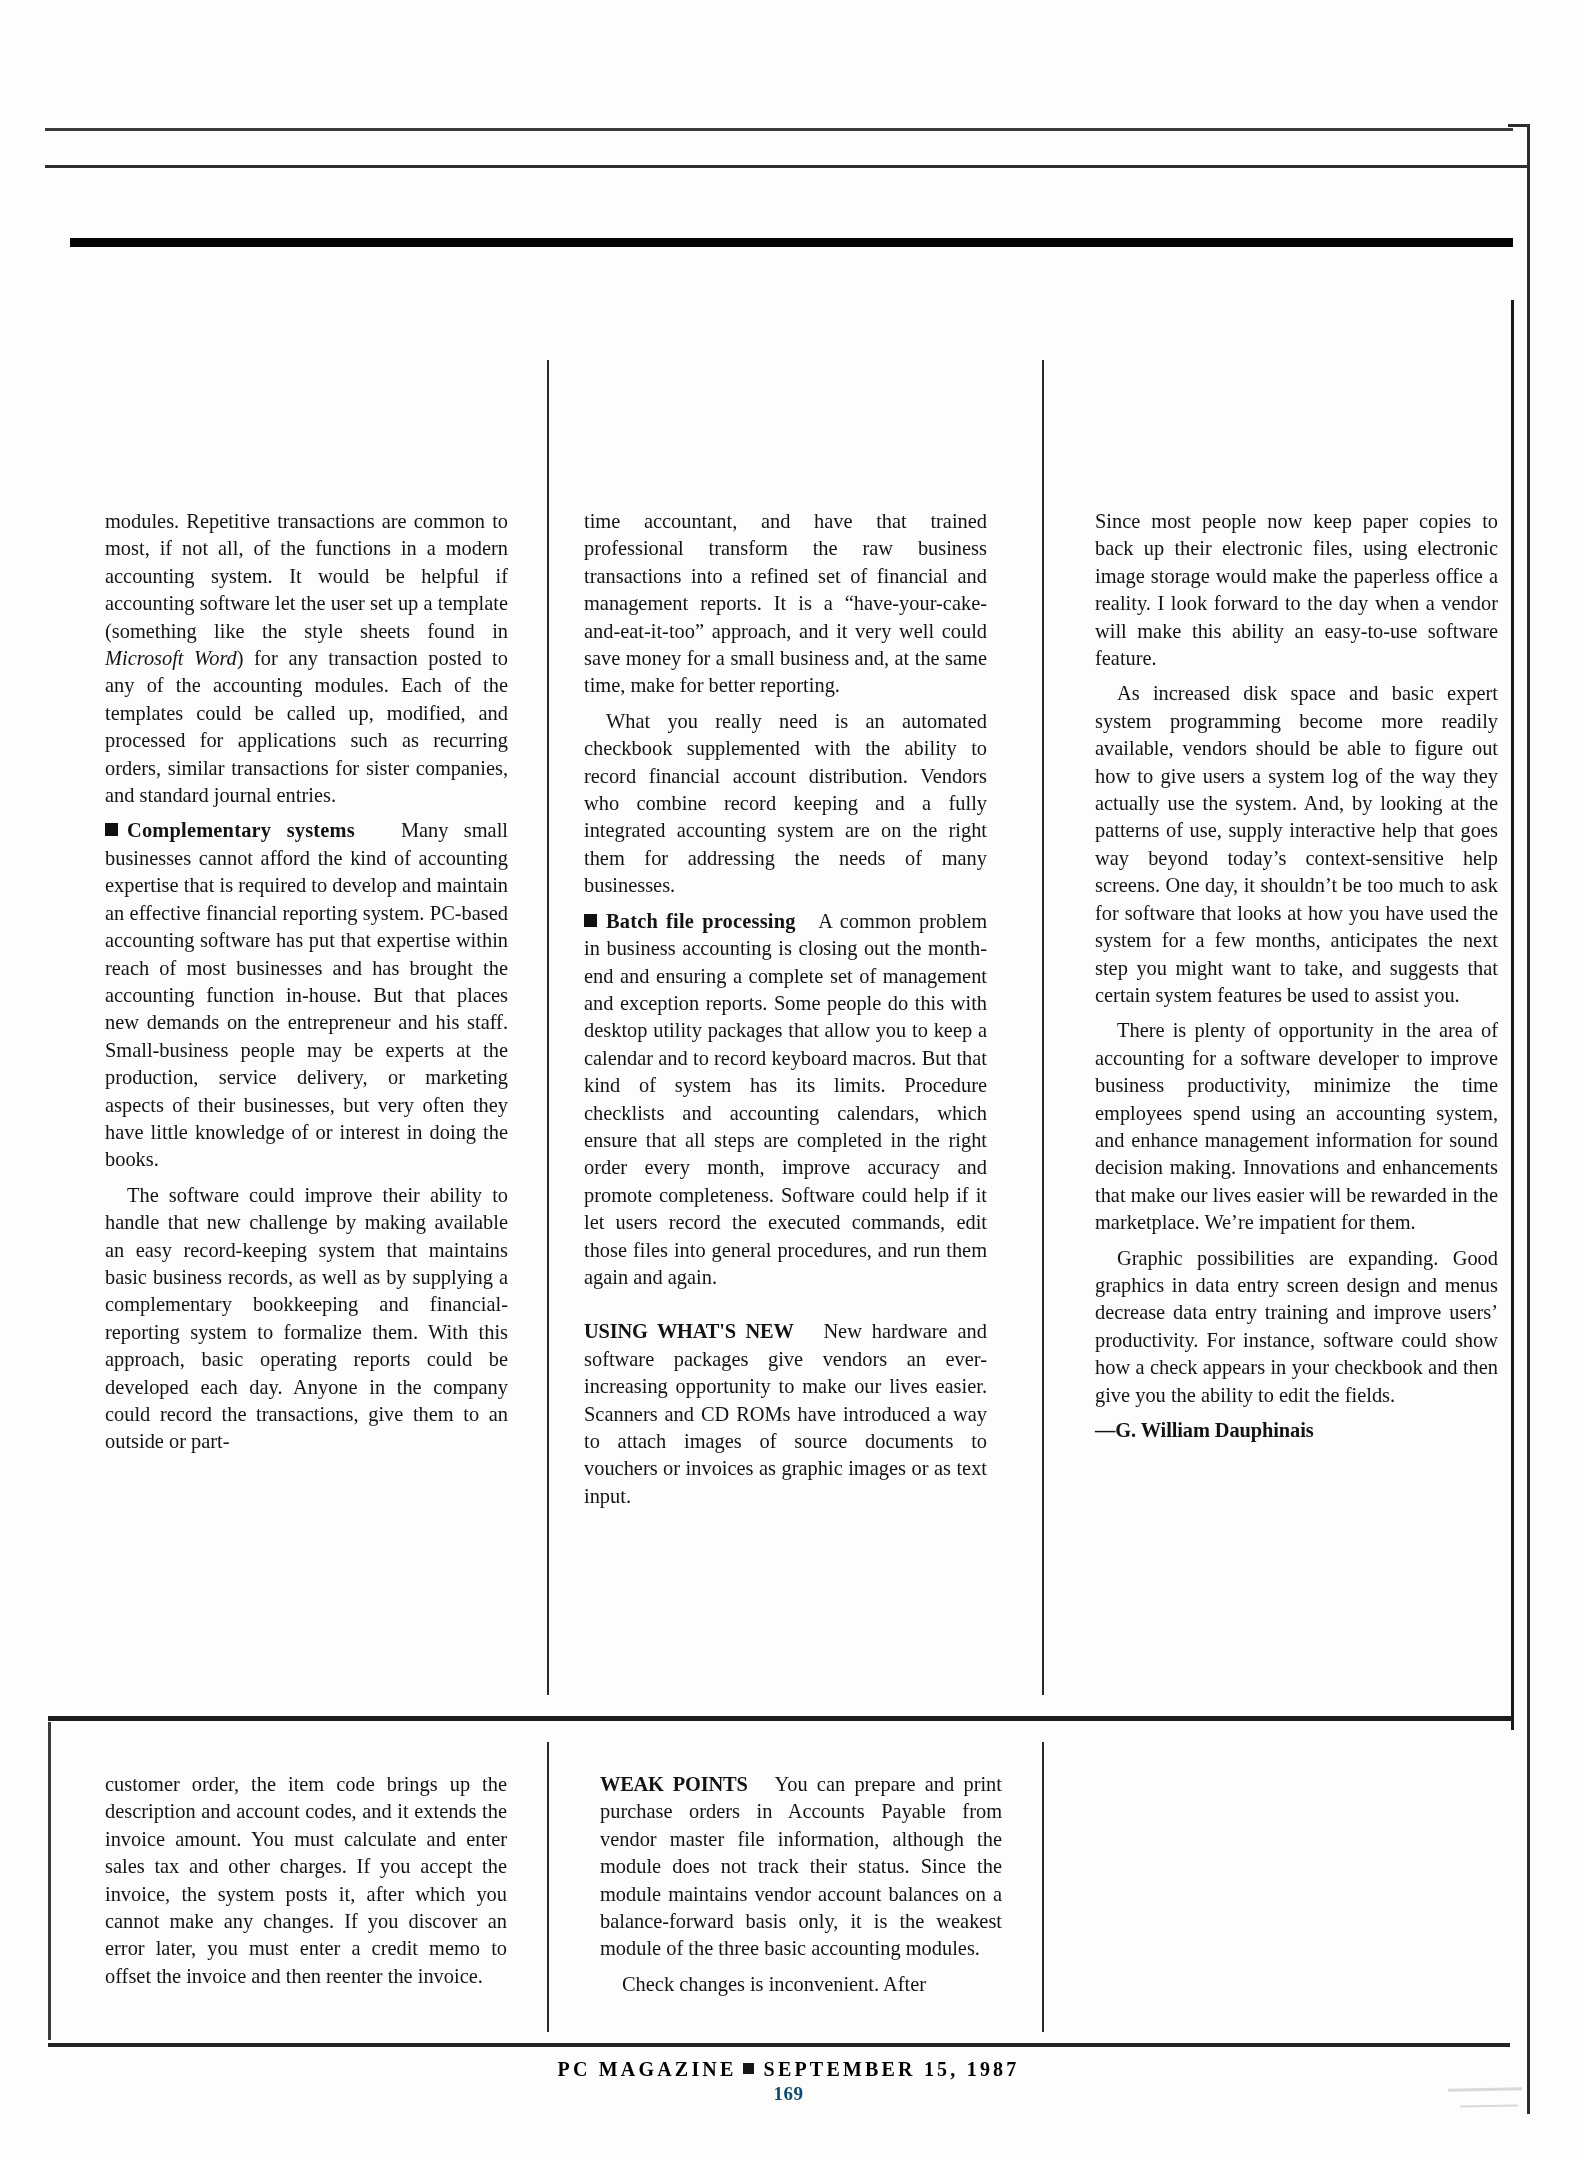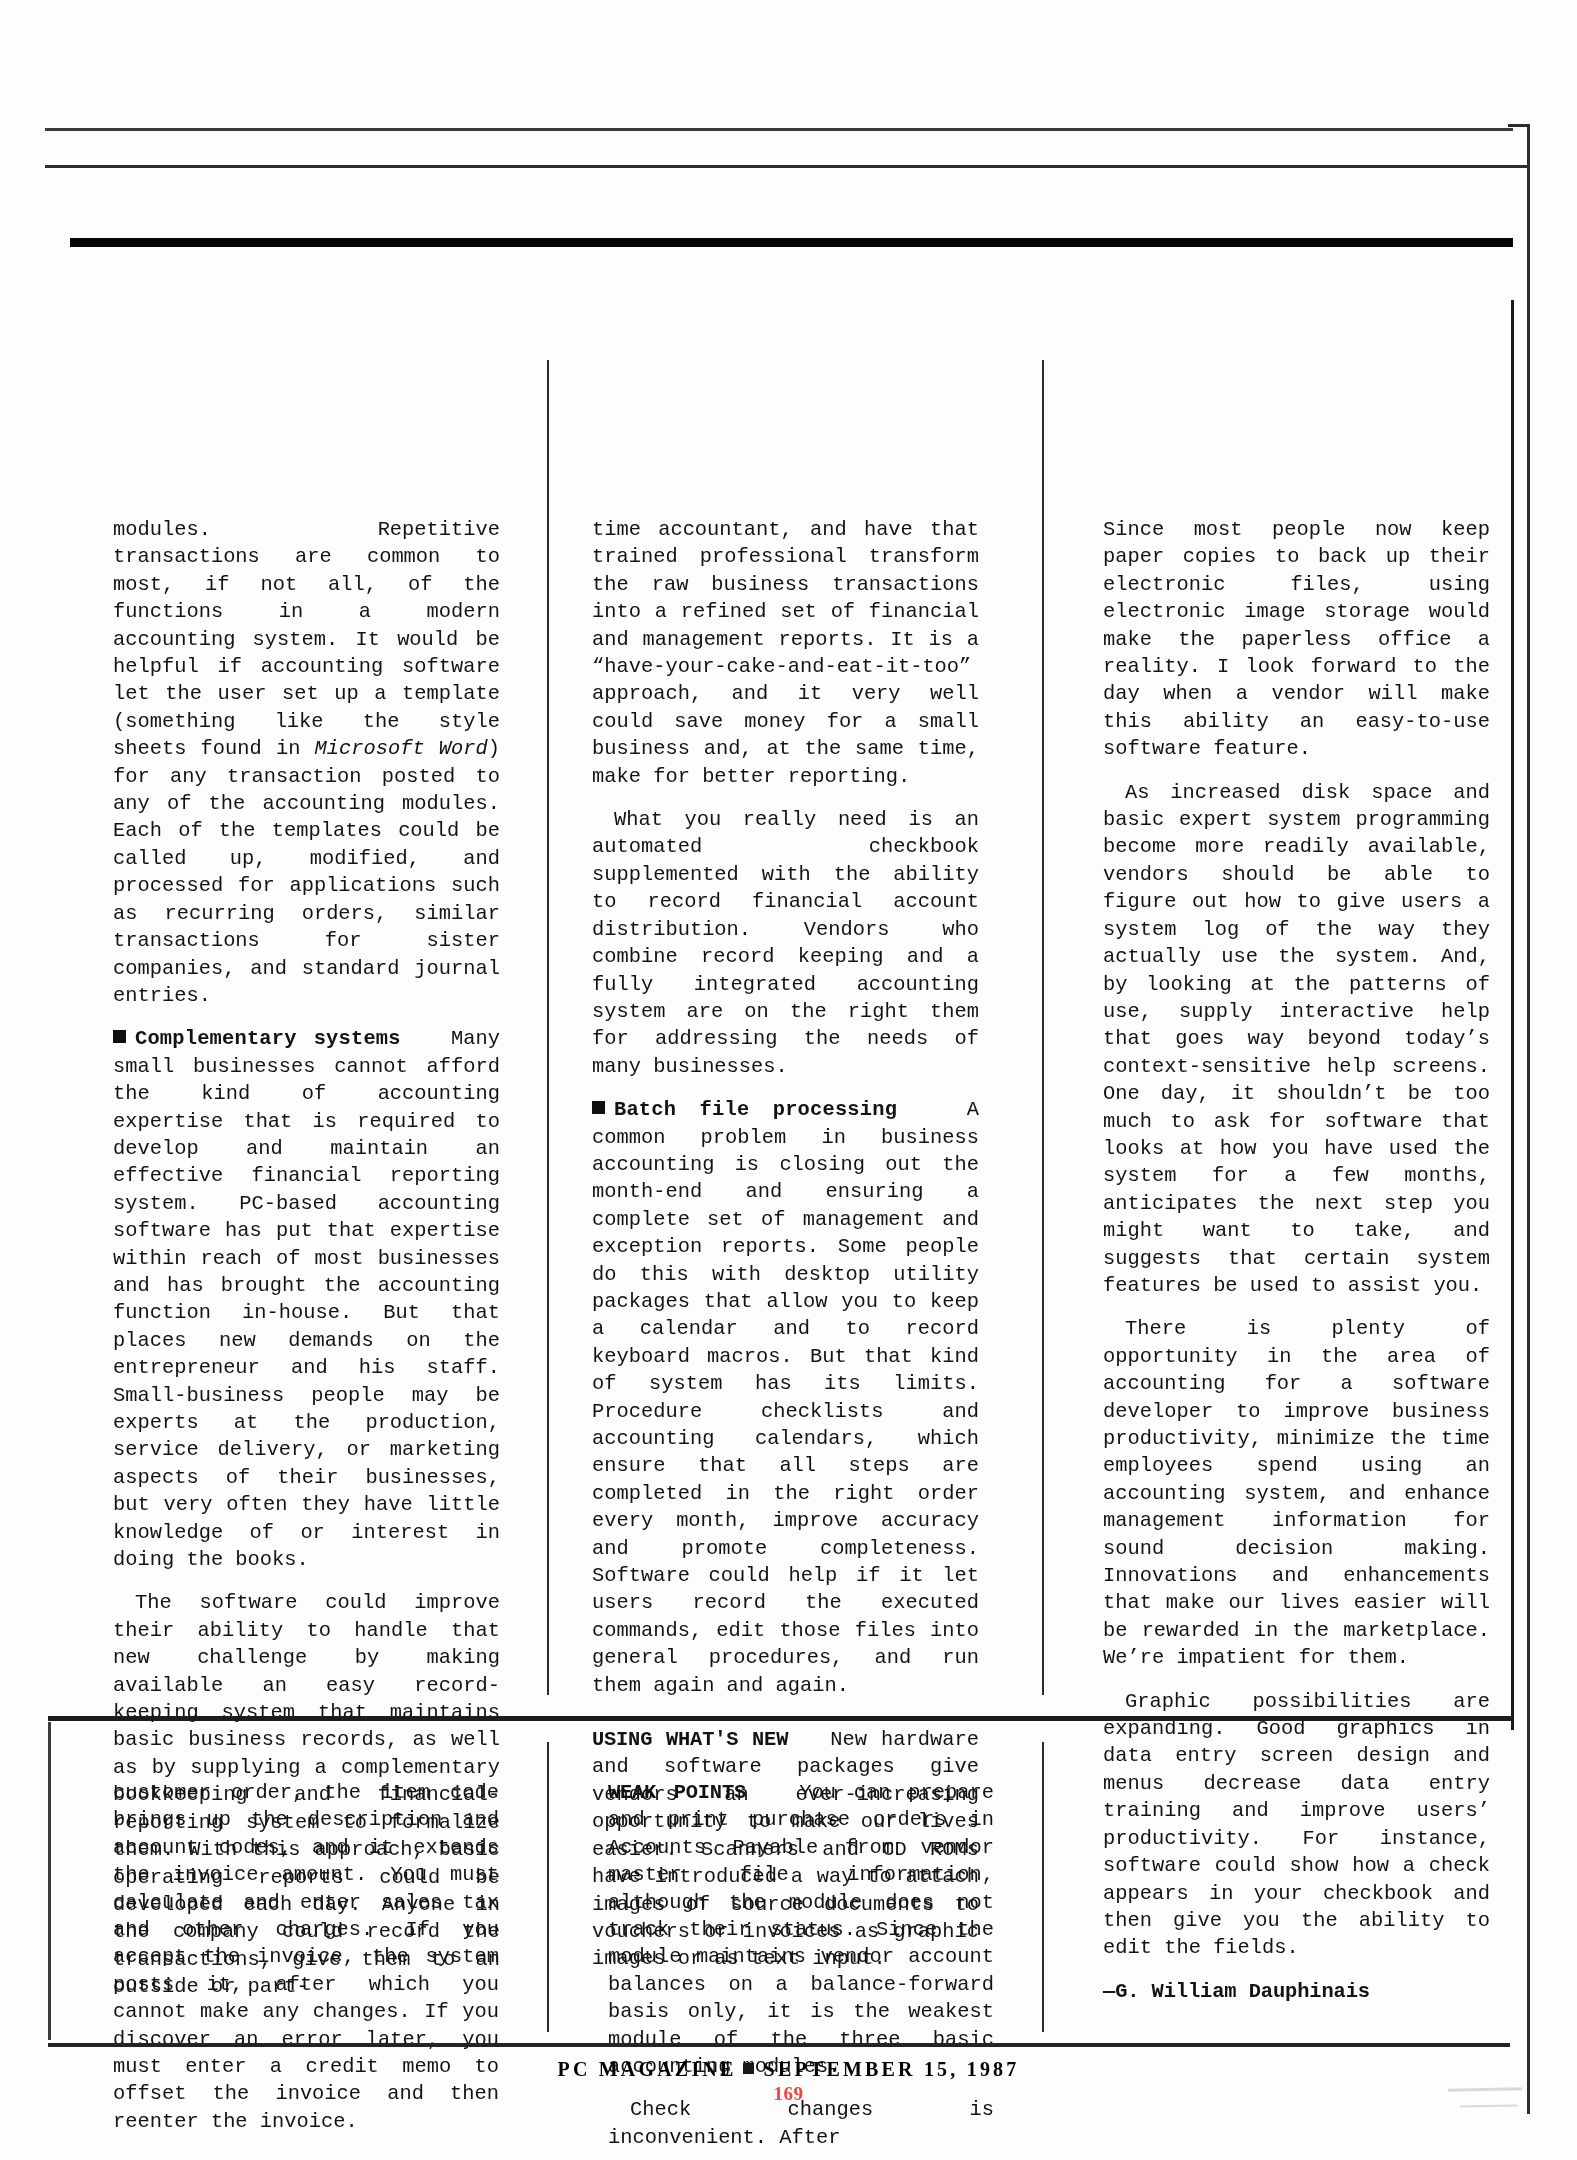--- a/index.html
+++ b/index.html
@@ -122,23 +122,22 @@
     top: 0;
     font-size: 20.4px;
     line-height: 27.4px;
     text-align: justify;
     text-justify: inter-word;
     -webkit-hyphens: none;
     hyphens: none;
     color: #131313;
   }
   .col p {
-    margin: 16px;
+    margin: 8px;
     text-indent: 22px;
-    font-family: Liberation Mono, monospace;
   }
   .col p.noind {
     text-indent: 0;
   }
 
   
   #main-cols { left: 0; top: 500px; width: 1577px; }
   #main-cols .col { width: 419px; }
   #main-cols .c1 { left: 97px; }
   #main-cols .c2 { left: 576px; }
@@ -193,21 +192,21 @@
     height: 11px;
     background: #171717;
     vertical-align: 2px;
     margin: 0 10px 0 6px;
   }
   #footer .page-num {
     margin-top: 2px;
     font-size: 19px;
     font-weight: bold;
     letter-spacing: 0.5px;
-    color: #ef4444;
+    color: #0c4a6e;
   }
 
   
   .smudge {
     position: absolute;
     background: #cccccc;
     opacity: 0.75;
   }
   .smudge.s1 { left: 1448px; top: 2088px; width: 74px; height: 3px; transform: rotate(-1.2deg); }
   .smudge.s2 { left: 1460px; top: 2105px; width: 58px; height: 2px; transform: rotate(-1deg); }

